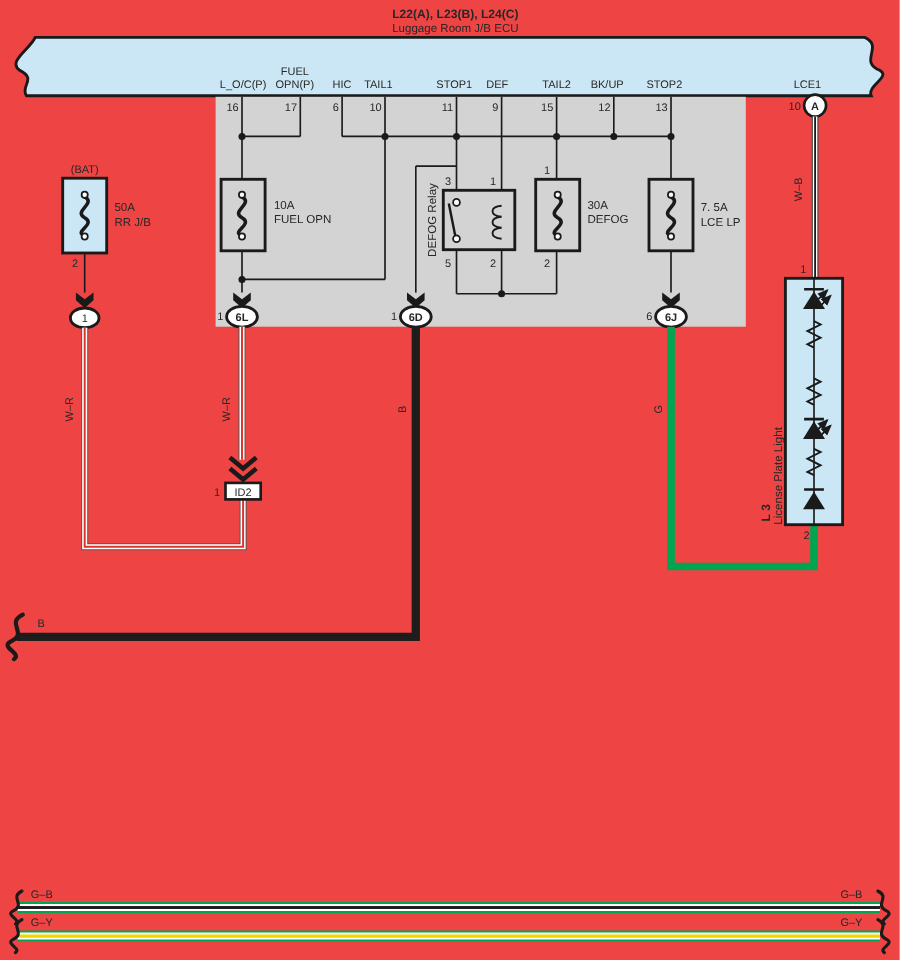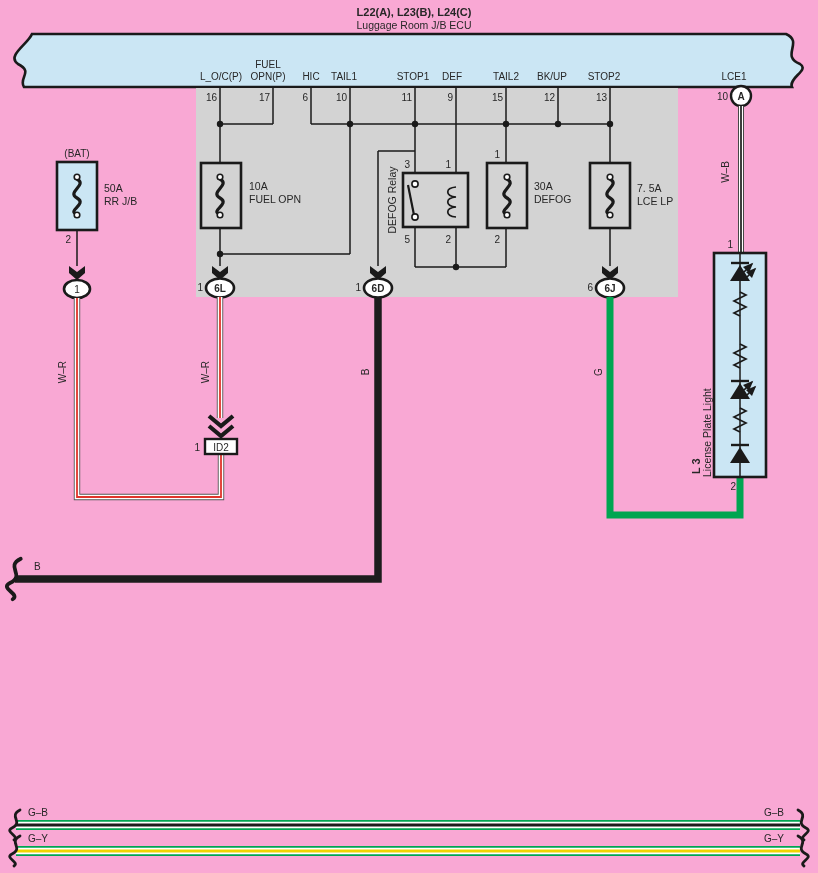--- a/index.html
+++ b/index.html
@@ -1,16 +1,16 @@
 <!DOCTYPE html>
 <html><head>
 <meta charset="utf-8">
 <style>
   html,body{margin:0;padding:0;background:#ffffff;}
-  .page{position:relative;width:818px;height:873px;background:#f9a8d4;overflow:hidden;}
+  .page{position:relative;width:818px;height:873px;background:#ef4444;overflow:hidden;}
   svg{display:block;}
   .t{font-family:"Liberation Sans",sans-serif;fill:#272727;font-size:10px;}
   .t105{font-size:10.5px;}
   .t11b{font-size:11px;font-weight:bold;}
   .tb{font-weight:bold;}
   .wire{stroke:#1a1a1a;stroke-width:1.5;fill:none;}
   .wire17{stroke:#1a1a1a;stroke-width:1.7;fill:none;}
   .box{stroke:#1a1a1a;stroke-width:2.6;}
   .sym{stroke:#1a1a1a;stroke-width:3.2;fill:none;stroke-linecap:round;}
   .symc{fill:#ffffff;stroke:#1a1a1a;stroke-width:1.6;}

